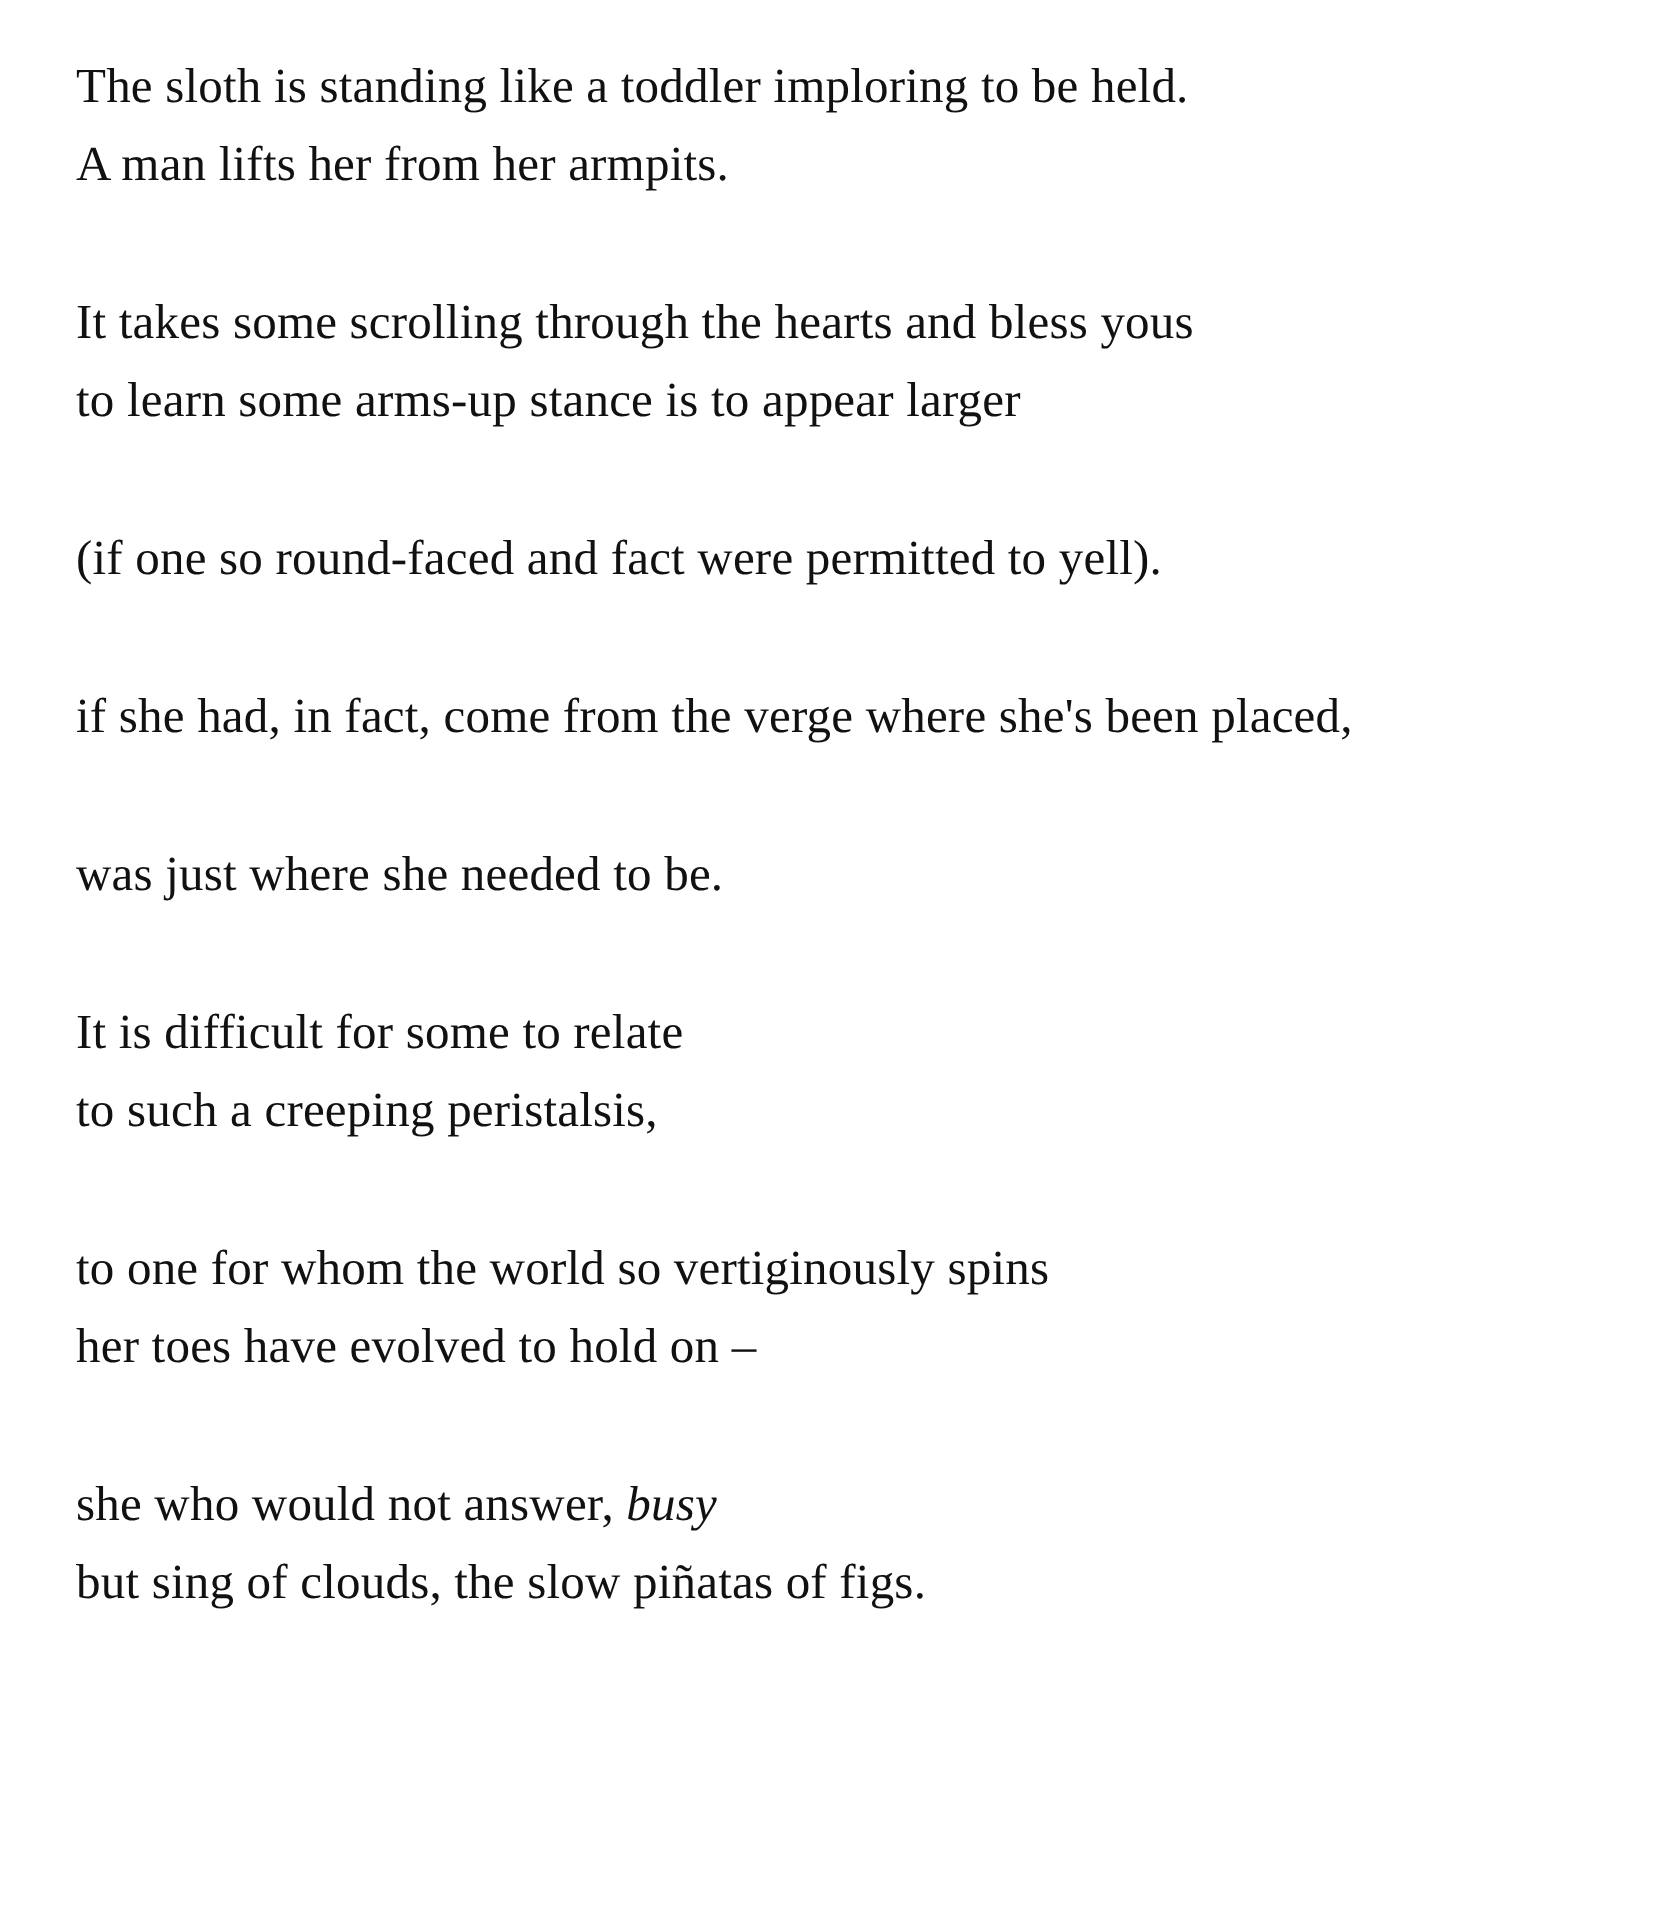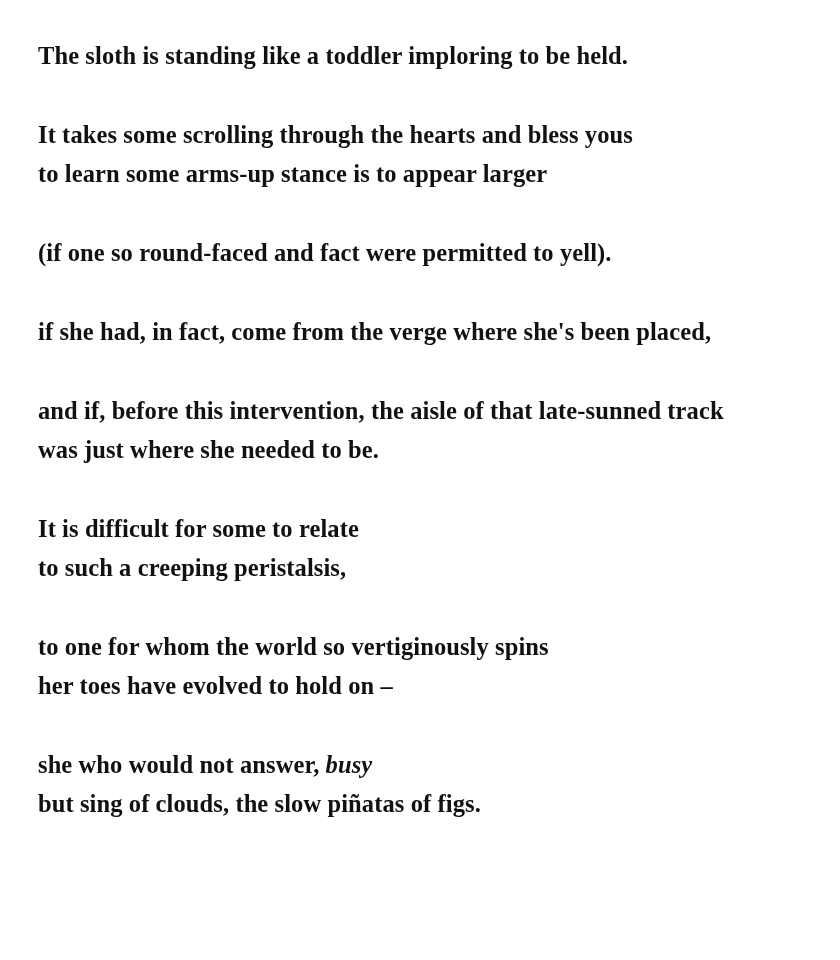--- a/index.html
+++ b/index.html
@@ -16,53 +16,52 @@
     .poem {
       position: absolute;
       left: 38px;
       top: 24px;
       font-family: "Liberation Serif", "DejaVu Serif", serif;
       font-size: 24.5px;
       color: #111111;
       letter-spacing: 0.1px;
     }
     .stanza {
-      margin: 12px 0 40px 0;
-      font-weight: bold;
+      margin: 0 0 40px 0;
     }
     .line {
       display: block;
       height: 39px;
       line-height: 39px;
       white-space: nowrap;
     }
     .italic {
       font-style: italic;
       text-align: center;
     }
   </style>
 </head>
 <body>
 
 <div class="poem">
   <div class="stanza">
     <span class="line">The sloth is standing like a toddler imploring to be held.</span>
+    <span class="line">A man lifts her from her armpits.</span>
   </div>
   <div class="stanza">
     <span class="line">It takes some scrolling through the hearts and bless yous</span>
     <span class="line">to learn some arms-up stance is to appear larger</span>
   </div>
   <div class="stanza">
     <span class="line">(if one so round-faced and fact were permitted to yell).</span>
   </div>
   <div class="stanza">
     <span class="line">if she had, in fact, come from the verge where she's been placed,</span>
   </div>
   <div class="stanza">
-    <span class="line">and if, before this intervention, the aisle of that late-sunned track</span>
     <span class="line">was just where she needed to be.</span>
   </div>
   <div class="stanza">
     <span class="line">It is difficult for some to relate</span>
     <span class="line">to such a creeping peristalsis,</span>
   </div>
   <div class="stanza">
     <span class="line">to one for whom the world so vertiginously spins</span>
     <span class="line">her toes have evolved to hold on –</span>
   </div>

